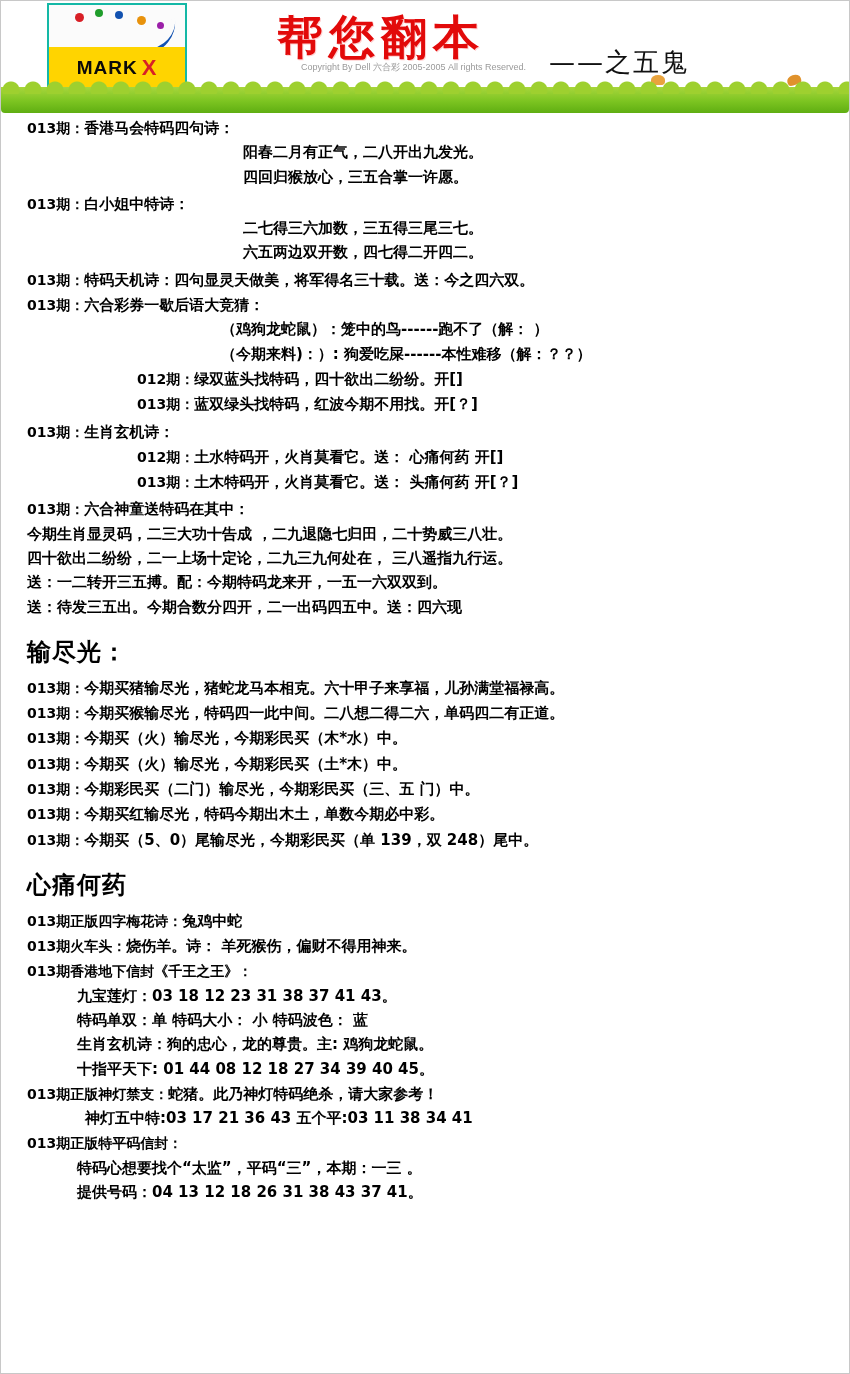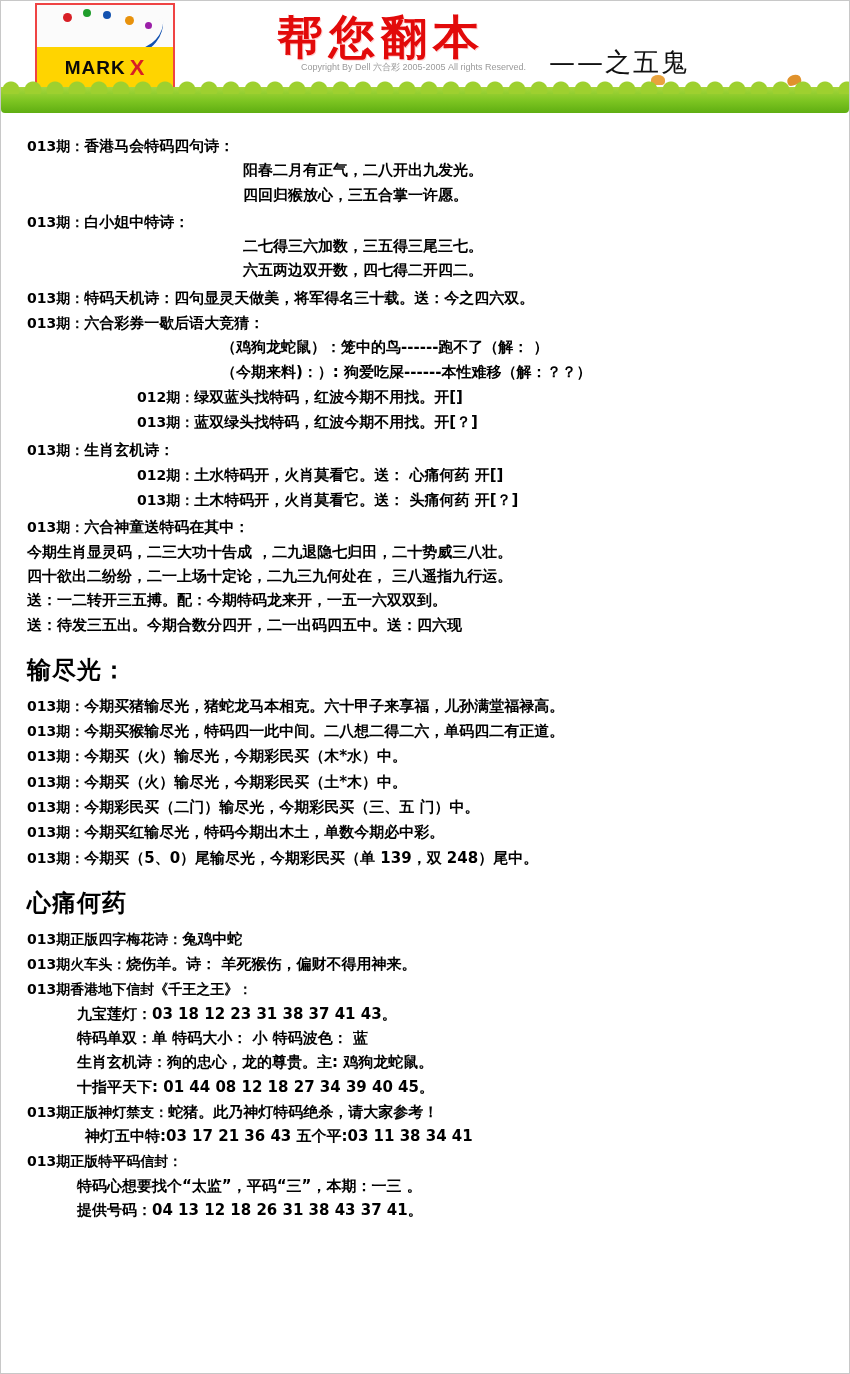--- a/index.html
+++ b/index.html
@@ -41,26 +41,26 @@
   .banner-grass:after{
     content:"";
     position:absolute;
     left:0; right:0; top:-7px;
     height:14px;
     background: radial-gradient(circle at 10px 10px, #9ed02f 8px, transparent 9px) repeat-x;
     background-size: 22px 16px;
   }
   .logo {
     position: absolute;
-    left: 34px;
+    left: 46px;
     top: 2px;
     width: 140px;
     height: 88px;
     background: #fdfdfd;
-    border: 2px solid #ef4444;
+    border: 2px solid #14b8a6;
     box-sizing: border-box;
   }
   .logo-top {
     height: 42px;
     background: #fbfbfb;
     position: relative;
     overflow: hidden;
   }
   .logo-dots span {
     position: absolute;
@@ -144,21 +144,21 @@
     width: 14px; height: 10px;
     background: #e8a33d;
     border-radius: 60% 60% 40% 40%;
   }
   .sprout.s1 { left: 650px; }
   .sprout.s2 { left: 786px; }
   .sprout.s2 i { background: #e0922c; transform: rotate(-18deg); }
 
   
   .content {
-    padding: 20px 16px 0 26px;
+    padding: 2px 16px 0 26px;
     font-size: 15.5px;
     line-height: 1.62;
   }
   .row { white-space: nowrap; }
   .period {
     font-weight: bold;
     font-family: "DejaVu Sans", sans-serif;
     font-size: 14px;
   }
   .txt { font-family: "DejaVu Sans", sans-serif; font-size: 15px; font-weight: bold; }
@@ -238,21 +238,21 @@
     <div>
       <div class="row line">
         <span class="period">013</span><span class="period">期：</span><span class="txt">六合彩券一歇后语大竞猜：</span>
       </div>
       <div class="row line indent-2 txt">（鸡狗龙蛇鼠）：笼中的鸟------跑不了（解： ）</div>
       <div class="row line indent-2 txt">（今期来料)：）: 狗爱吃屎------本性难移（解：？？）</div>
     </div>
 
     <div>
       <div class="row line indent-4">
-        <span class="period">012</span><span class="period">期：</span><span class="txt">绿双蓝头找特码，红波今期不用找。开[]</span>
+        <span class="period">012</span><span class="period">期：</span><span class="txt">绿双蓝头找特码，四十欲出二纷纷。开[]</span>
       </div>
       <div class="row line indent-4">
         <span class="period">013</span><span class="period">期：</span><span class="txt">蓝双绿头找特码，红波今期不用找。开[？]</span>
       </div>
     </div>
 
     <div>
       <div class="row line sp2">
         <span class="period">013</span><span class="period">期：</span><span class="txt">生肖玄机诗：</span>
       </div>

